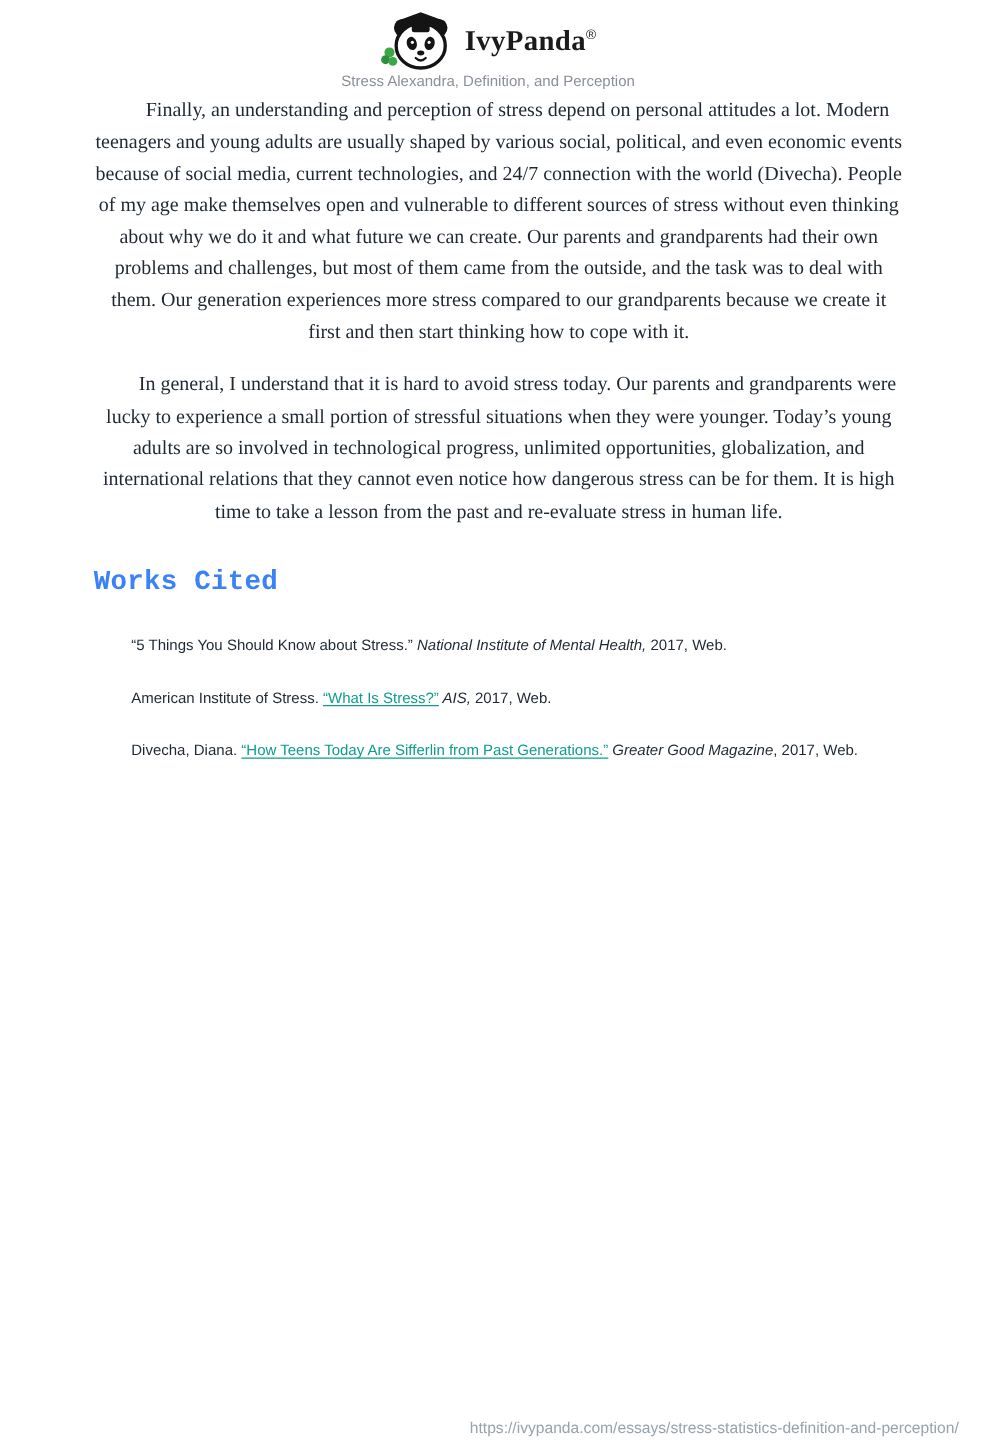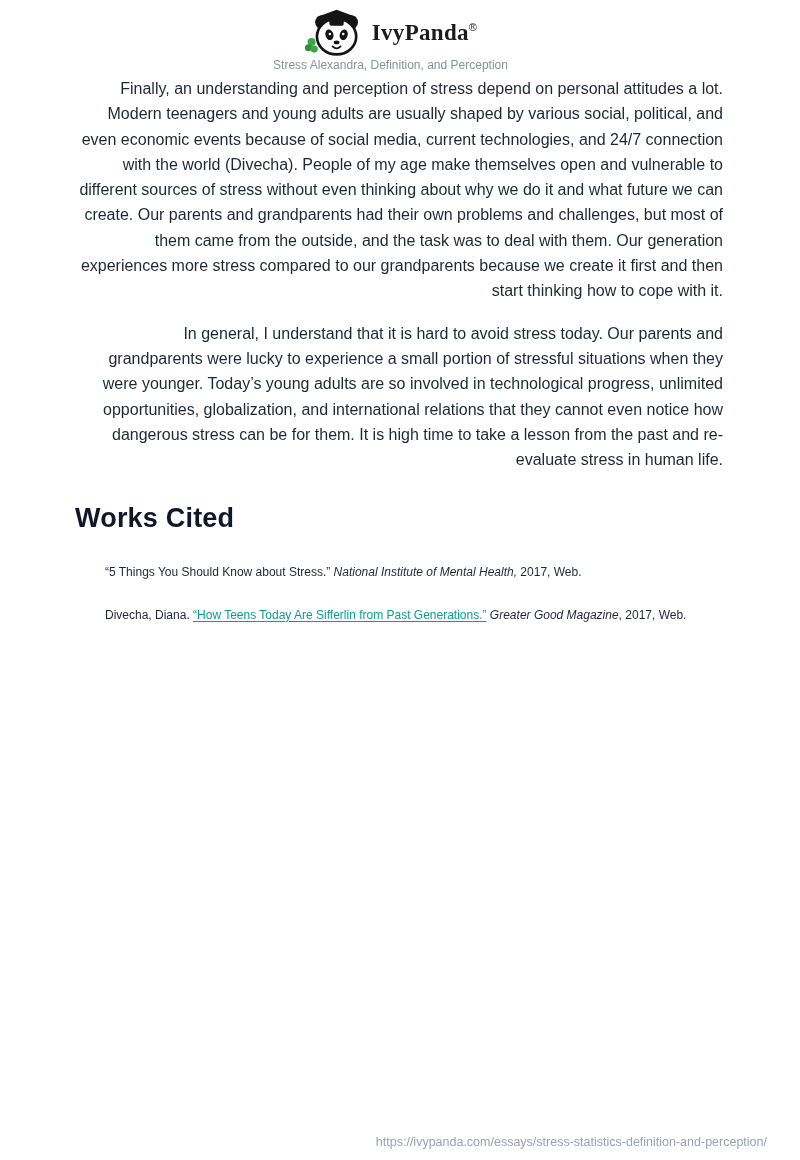--- a/index.html
+++ b/index.html
@@ -28,28 +28,30 @@
     letter-spacing: 0.3px;
   }
   .reg { font-size: 11px; vertical-align: super; font-family: "Liberation Sans", sans-serif; font-weight: 400; }
   .page-title { font-size: 12px; color: var(--title-gray, #8a9099); }
   .content { padding: 14px 77px 0 75px; }
   .para {
     font-size: 16px;
     line-height: 25.3px;
     margin-bottom: 17px;
     text-indent: 30px;
-    text-align: right;
+    text-align: center;
+    font-family: Liberation Serif, serif;
   }
   h1.works-cited {
-    font-size: 27px;
+    font-size: 22px;
     font-weight: 700;
     margin: 31px 0 26px 0;
-    color: #0f172a;
+    color: #3b82f6;
     letter-spacing: 0.2px;
+    font-family: Liberation Mono, monospace;
   }
   .citation {
     font-size: 12px;
     line-height: 25.3px;
     margin-bottom: 17px;
     text-indent: 30px;
   }
   .citation .italic { font-style: italic; }
   .cite-link {
     color: var(--link-teal, #0d9d8d);
@@ -97,17 +99,18 @@
 </div>
 
 <div class="content">
   <div id="paragraphs">
       <p class="para">Finally, an understanding and perception of stress depend on personal attitudes a lot. Modern teenagers and young adults are usually shaped by various social, political, and even economic events because of social media, current technologies, and 24/7 connection with the world (Divecha). People of my age make themselves open and vulnerable to different sources of stress without even thinking about why we do it and what future we can create. Our parents and grandparents had their own problems and challenges, but most of them came from the outside, and the task was to deal with them. Our generation experiences more stress compared to our grandparents because we create it first and then start thinking how to cope with it.</p>
       <p class="para">In general, I understand that it is hard to avoid stress today. Our parents and grandparents were lucky to experience a small portion of stressful situations when they were younger. Today’s young adults are so involved in technological progress, unlimited opportunities, globalization, and international relations that they cannot even notice how dangerous stress can be for them. It is high time to take a lesson from the past and re-evaluate stress in human life.</p>
     </div>
   <h1 class="works-cited">Works Cited</h1>
   <div id="citations">
       <p class="citation"><span>“5 Things You Should Know about Stress.” </span><span class="italic">National Institute of Mental Health,</span><span> 2017, Web.</span></p>
+      <p class="citation"><span>American Institute of Stress. </span><a href="#" class="cite-link">“What Is Stress?”</a><span class="italic"> AIS,</span><span> 2017, Web.</span></p>
       <p class="citation"><span>Divecha, Diana. </span><a href="#" class="cite-link">“How Teens Today Are Sifferlin from Past Generations.”</a><span class="italic"> Greater Good Magazine</span><span>, 2017, Web.</span></p>
     </div>
 </div>
 
 <a class="footer-url" href="#">https://ivypanda.com/essays/stress-statistics-definition-and-perception/</a>
 
 </body></html>

